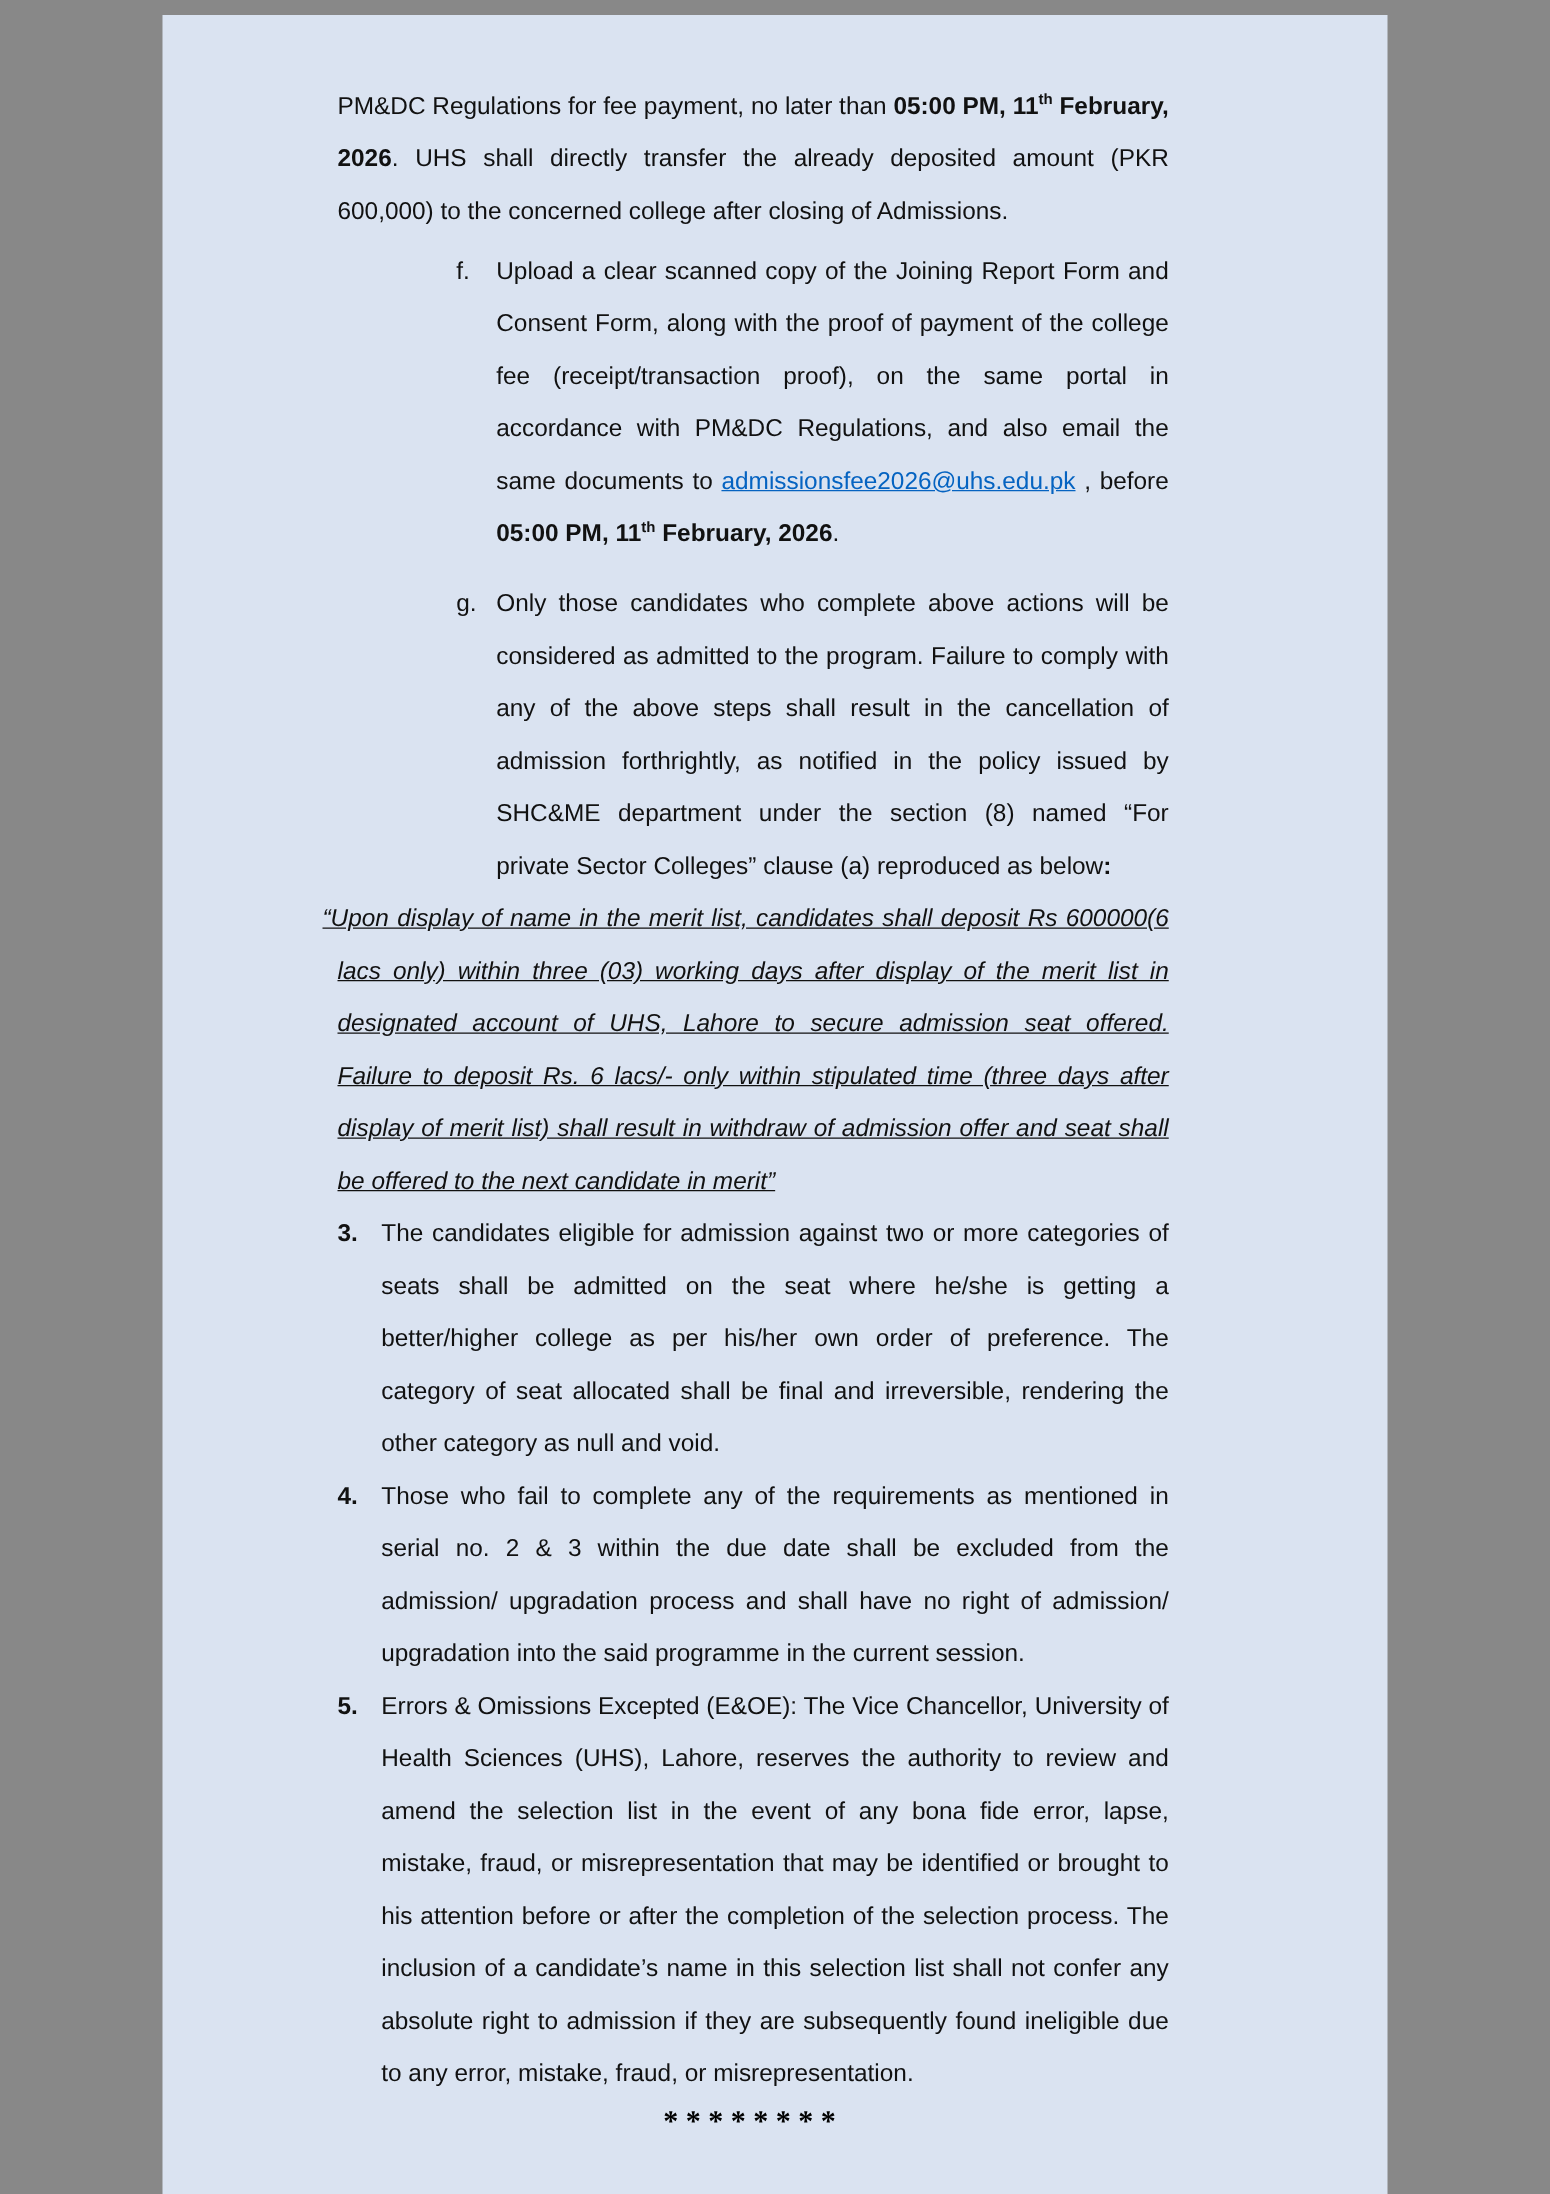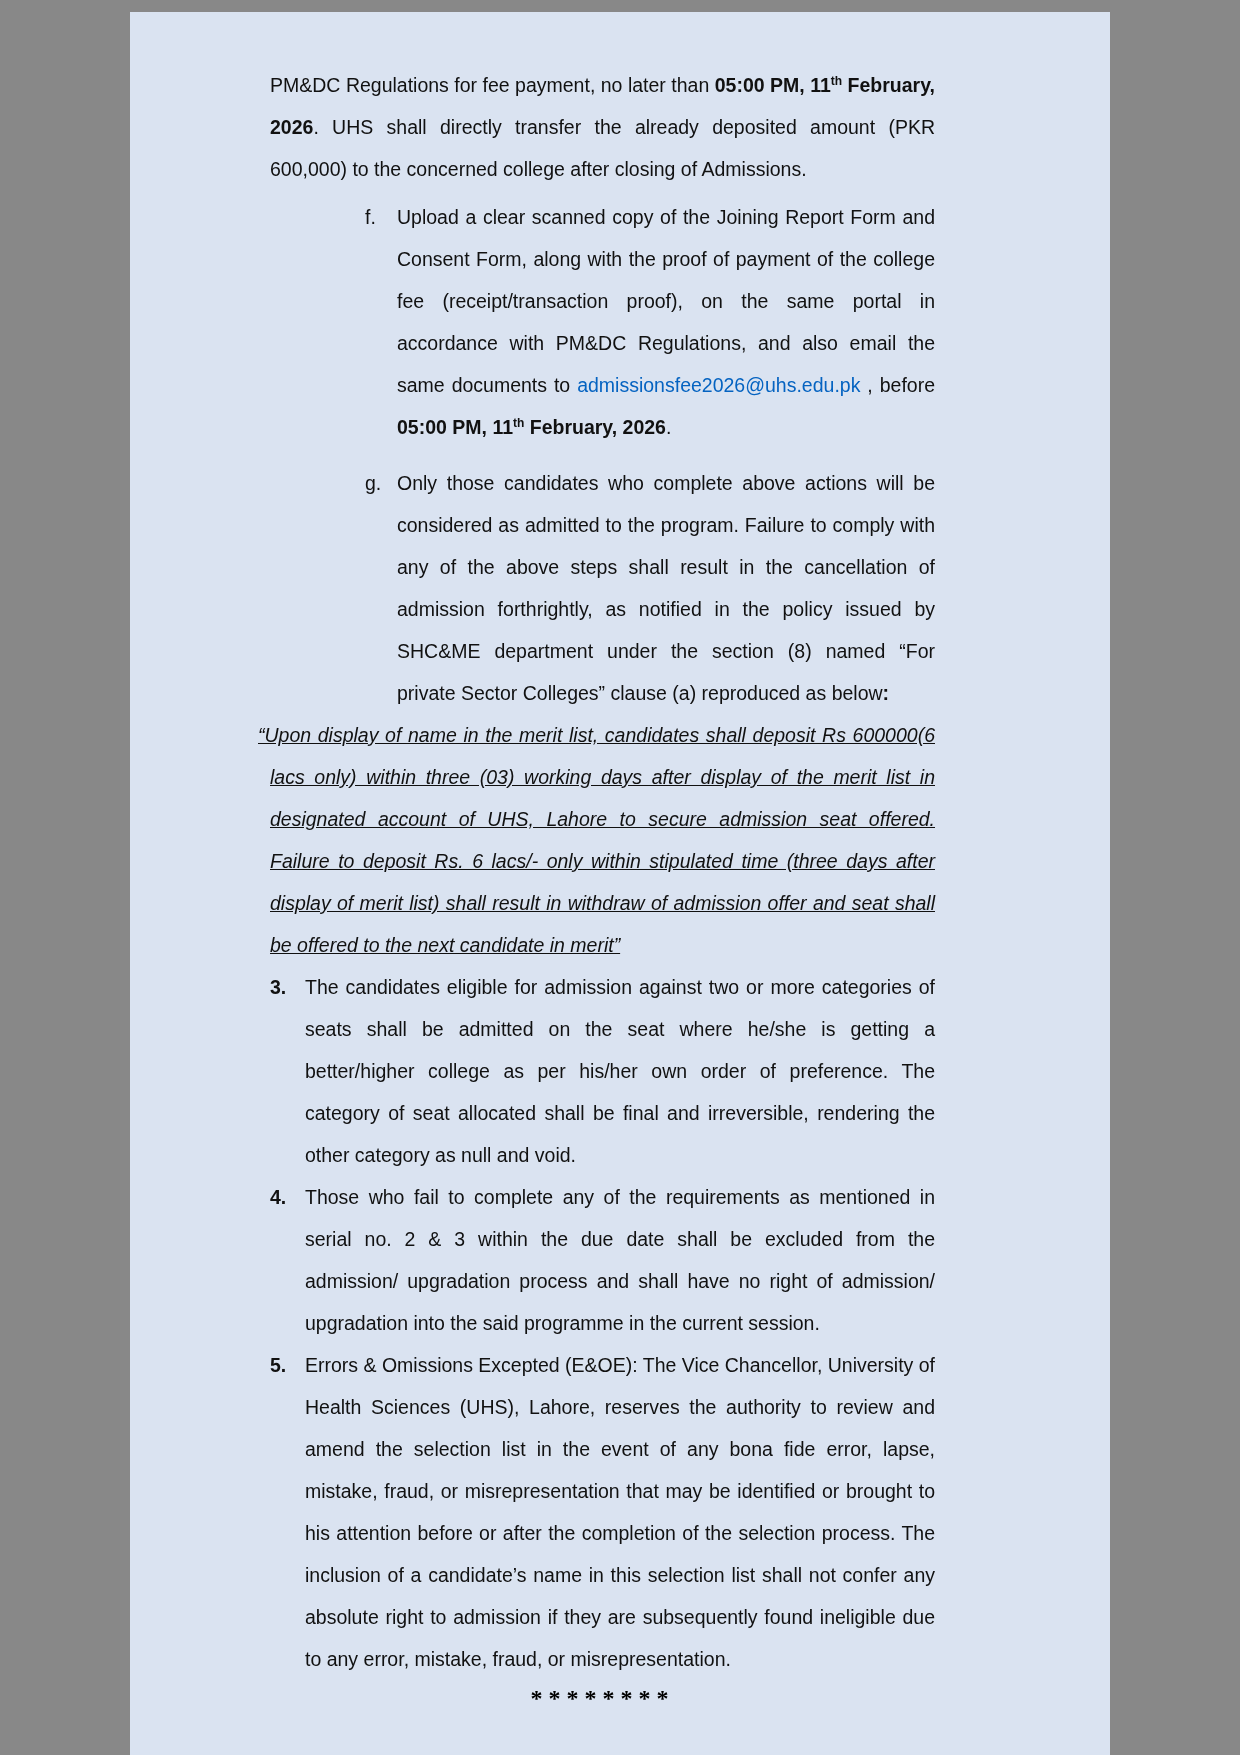--- a/index.html
+++ b/index.html
@@ -30,21 +30,21 @@
   .indent-inner{margin-left:127px;}
   .li{display:flex;align-items:flex-start;}
   .li .marker{flex:0 0 32px;text-align:left;}
   .li.inner{margin-left:95px;}
   .li.outer .marker{flex:0 0 35px;font-weight:bold;}
   .li .content{flex:1;min-width:0;}
   .mt6{margin-top:6px;}
   .mt14{margin-top:14px;}
   b{font-weight:bold;}
   .sup{vertical-align:super;font-size:12px;line-height:0;font-weight:bold;}
-  a.email{color:var(--hyperlink-blue);cursor:pointer;}
+  a.email{color:var(--hyperlink-blue);text-decoration:underline;cursor:pointer;}
   .quote{
     margin-left:155px;margin-right:35px;
     font-style:italic;
     text-align:justify;
     text-indent:-12px;
     text-decoration:underline;
   }
   .heading{font-weight:bold;text-align:left;}
   .stars{
     margin-top:6px;

